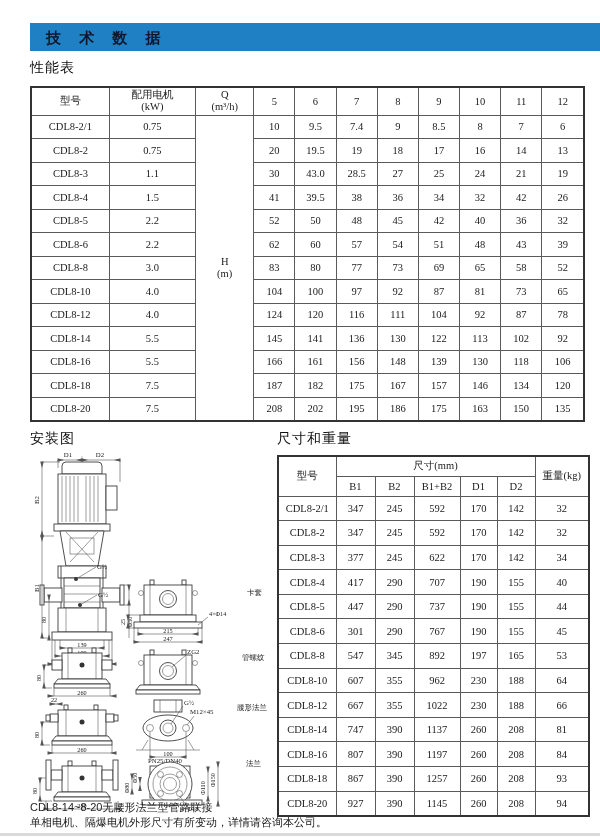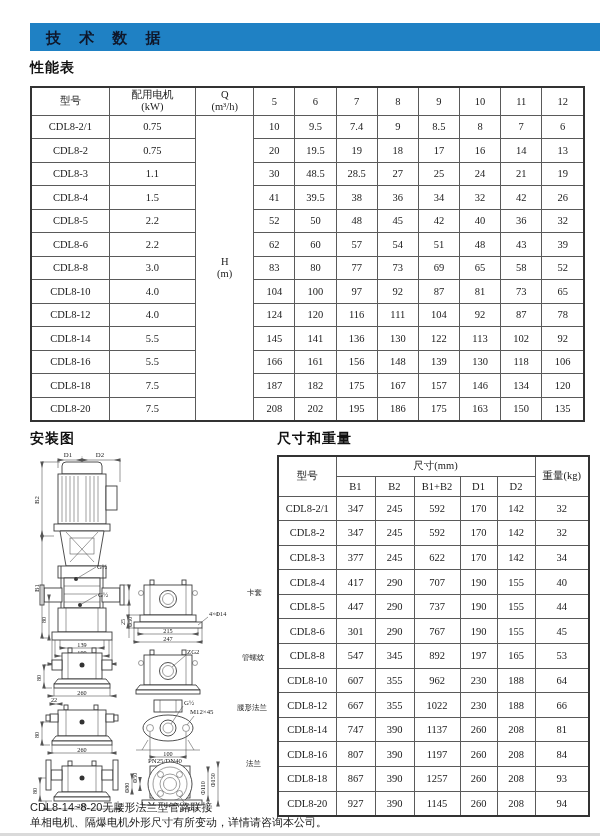--- a/index.html
+++ b/index.html
@@ -7,21 +7,21 @@
     width:600px;height:838px;background:#ffffff;position:relative;
     font-family:"Liberation Serif",serif;color:#1a1a1a;overflow:hidden;
   }
   .banner{
     position:absolute;left:30px;top:3px;width:570px;height:28px;
     background:#1f81c4;color:#0f172a;font-family:"Liberation Sans",sans-serif;
     font-weight:bold;font-size:15px;letter-spacing:7px;line-height:29px;
     padding-left:16px;box-sizing:border-box;margin-top:20px;
   }
   .sec{
-    position:absolute;font-family:"Liberation Sans",sans-serif;font-weight:bold;
+    position:absolute;font-family:"Liberation Sans",sans-serif;font-weight:normal;
     font-size:14px;color:#111;letter-spacing:1px;
   }
   table{border-collapse:collapse;table-layout:fixed;}
   td,th{
     border:1px solid #5a5a5a;text-align:center;font-weight:normal;
     font-size:10.5px;color:#1a1a1a;padding:0;white-space:nowrap;overflow:hidden;
   }
   .hdr2{line-height:12px;}
   .perf{position:absolute;left:30px;top:86px;width:555px;border:2px solid #333;}
   .perf thead tr{height:28px;}
@@ -118,21 +118,21 @@
         <td>18</td>
         <td>17</td>
         <td>16</td>
         <td>14</td>
         <td>13</td>
       </tr>
       <tr>
         <td>CDL8-3</td>
         <td>1.1</td>
         <td>30</td>
-        <td>48.5</td>
+        <td>43.0</td>
         <td>28.5</td>
         <td>27</td>
         <td>25</td>
         <td>24</td>
         <td>21</td>
         <td>19</td>
       </tr>
       <tr>
         <td>CDL8-4</td>
         <td>1.5</td>

